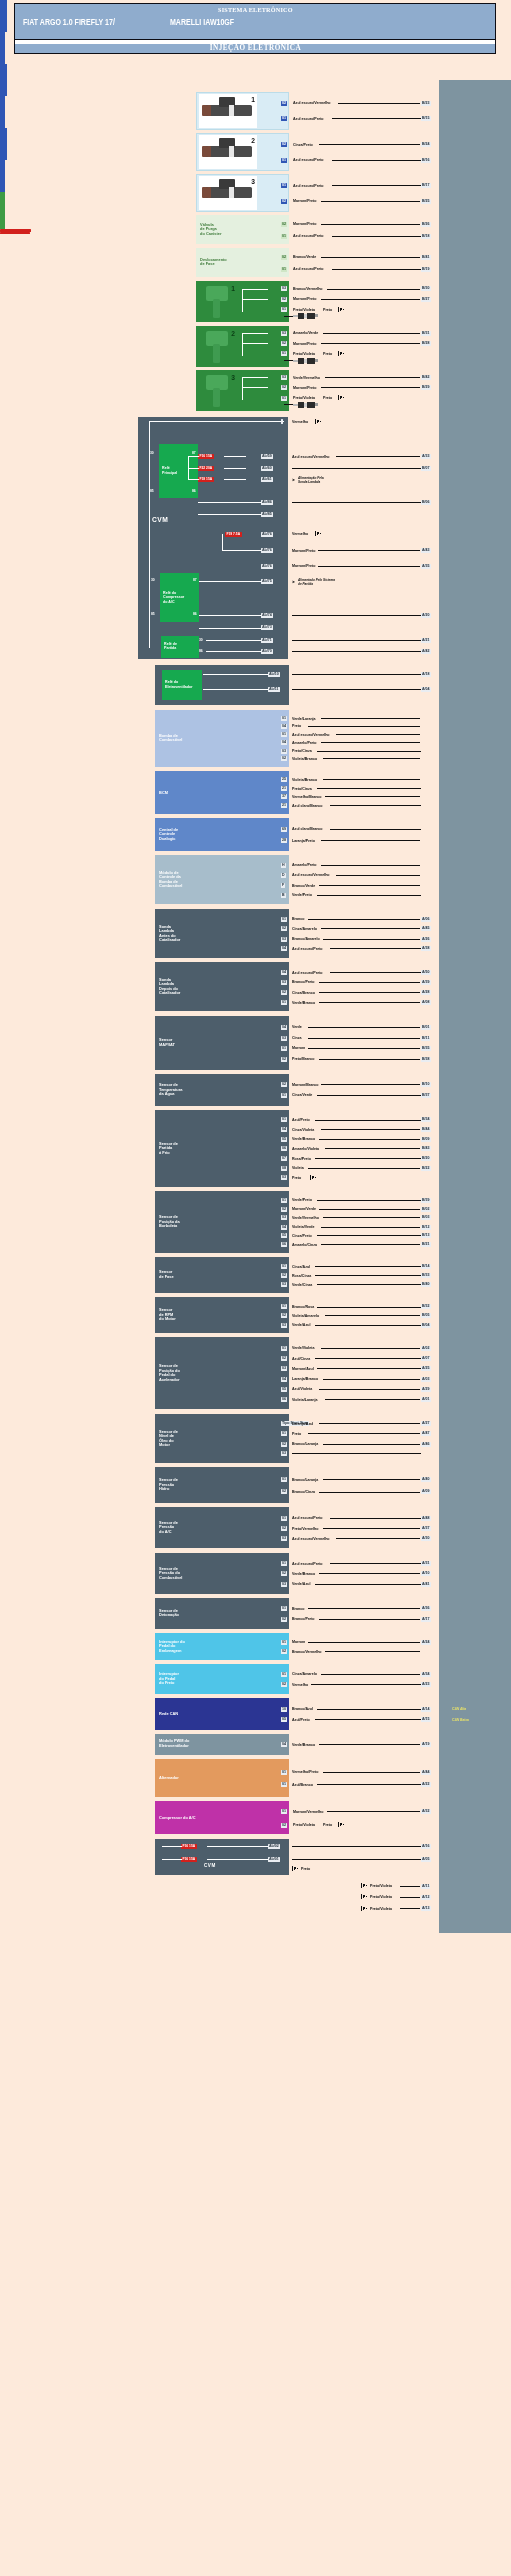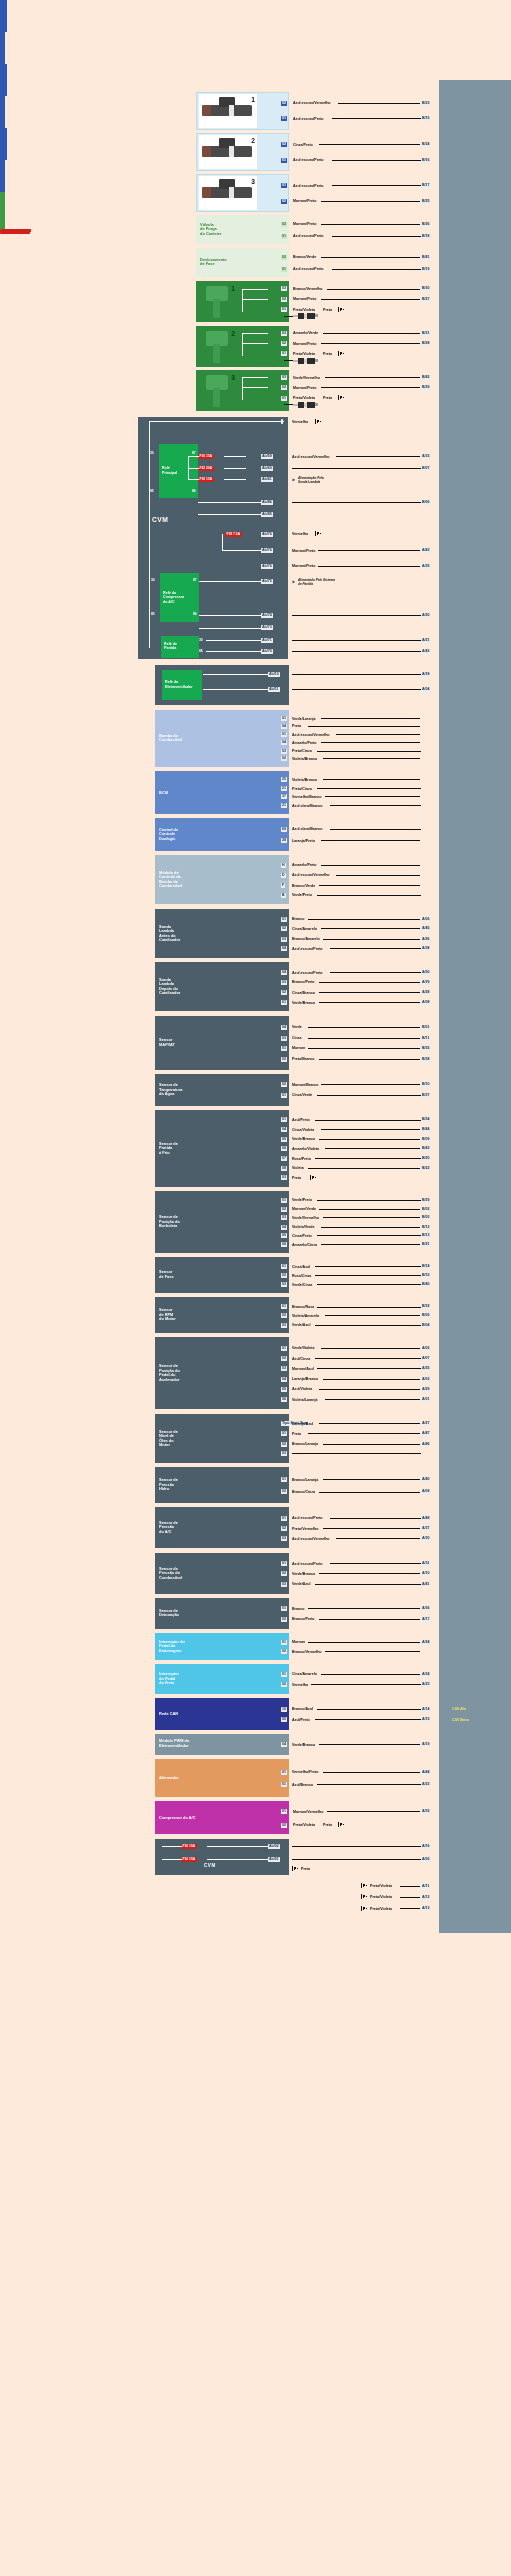--- a/index.html
+++ b/index.html
@@ -94,20 +94,31 @@
   .plug .p4{position:absolute;left:14.4px;top:0;width:7.2px;height:5.7px;background:#2b2b2b;}
   .plug .p5{position:absolute;left:21.6px;top:1.3px;width:3.6px;height:3.1px;background:#9a9a9a;}
   .wline{position:absolute;background:#fff;height:0.5px;}
   .wvline{position:absolute;background:#fff;width:0.5px;}
 </style>
 </head>
 <body>
 
 <div id="page">
 
+  <div class="hdr-wrap">
+    <div class="hdr-box">
+      <div class="hdr-sub">SISTEMA ELETRÔNICO</div>
+      <div class="hdr-model">FIAT ARGO 1.0 FIREFLY 17/</div>
+      <div class="hdr-ecu">MARELLI IAW10GF</div>
+    </div>
+    <div class="hdr-gap"></div>
+    <div class="hdr-band">
+      <span>INJEÇÃO ELETRÔNICA</span>
+    </div>
+  </div>
 
   <div class="ecu-spine" id="spine" style="height: 1853px;"></div>
 
   <div id="body-layer">
       <div class="blk injbox" style="left: 196px; top: 92px; width: 93px; height: 38px;"></div>
       <div class="thumb" style="left: 199px; top: 94px; width: 58px; height: 34px;">
         <div class="inj-body"></div>
         <div class="inj-head"></div>
         <div class="inj-ring" style="left:6%"></div>
         <div class="inj-ring" style="left:14%"></div>

